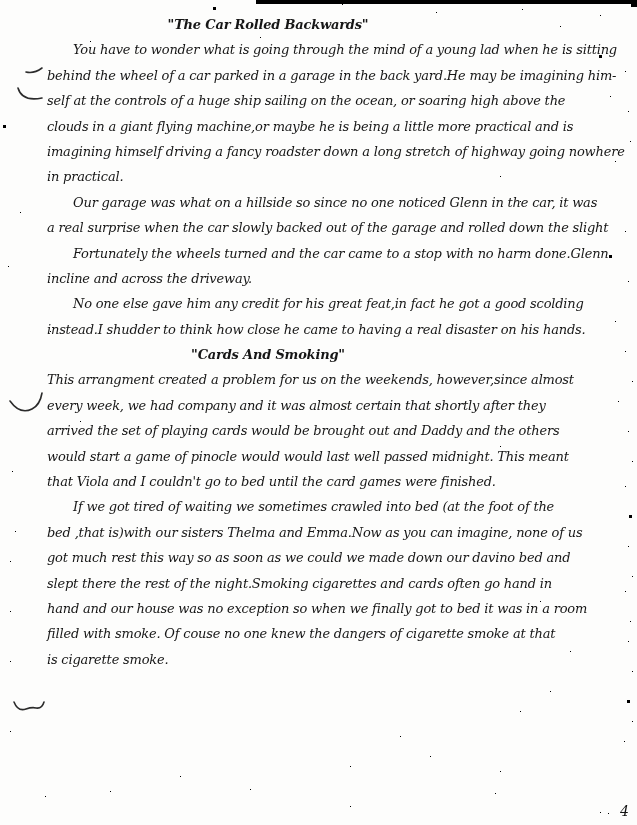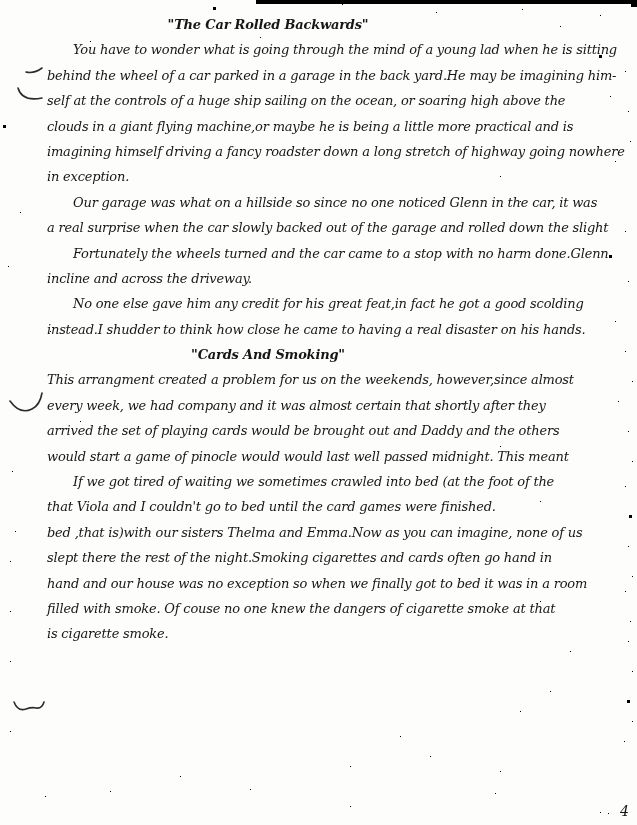--- a/index.html
+++ b/index.html
@@ -130,35 +130,36 @@
     <path d="M4,14 Q8,24 16,21 Q22,19 26,20 Q32,21 34,14"></path>
   </svg>
 
   <div class="textblock" id="lines">
       <div class="line title">"The Car Rolled Backwards"</div>
       <div class="line indent">You have to wonder what is going through the mind of a young lad when he is sitting</div>
       <div class="line">behind the wheel of a car parked in a garage in the back yard.He may be imagining him-</div>
       <div class="line">self at the controls of a huge ship sailing on the ocean, or soaring high above the</div>
       <div class="line">clouds in a giant flying machine,or maybe he is being a little more practical and is</div>
       <div class="line">imagining himself driving a fancy roadster down a long stretch of highway going nowhere</div>
-      <div class="line">in exception.</div>
+      <div class="line">in practical.</div>
       <div class="line indent">Our garage was what on a hillside so since no one noticed Glenn in the car, it was</div>
       <div class="line">a real surprise when the car slowly backed out of the garage and rolled down the slight</div>
       <div class="line indent">Fortunately the wheels turned and the car came to a stop with no harm done.Glenn</div>
       <div class="line">incline and across the driveway.</div>
       <div class="line indent">No one else gave him any credit for his great feat,in fact he got a good scolding</div>
       <div class="line">instead.I shudder to think how close he came to having a real disaster on his hands.</div>
       <div class="line title">"Cards And Smoking"</div>
       <div class="line">This arrangment created a problem for us on the weekends, however,since almost</div>
       <div class="line">every week, we had company and it was almost certain that shortly after they</div>
       <div class="line">arrived the set of playing cards would be brought out and Daddy and the others</div>
       <div class="line">would start a game of pinocle would would last well passed midnight. This meant</div>
+      <div class="line">that Viola and I couldn't go to bed until the card games were finished.</div>
       <div class="line indent">If we got tired of waiting we sometimes crawled into bed (at the foot of the</div>
-      <div class="line">that Viola and I couldn't go to bed until the card games were finished.</div>
       <div class="line">bed ,that is)with our sisters Thelma and Emma.Now as you can imagine, none of us</div>
+      <div class="line">got much rest this way so as soon as we could we made down our davino bed and</div>
       <div class="line">slept there the rest of the night.Smoking cigarettes and cards often go hand in</div>
       <div class="line">hand and our house was no exception so when we finally got to bed it was in a room</div>
       <div class="line">filled with smoke. Of couse no one knew the dangers of cigarette smoke at that</div>
       <div class="line">is cigarette smoke.</div>
     </div>
 
   <div class="pagenum">4</div>
 
 </div>
 

